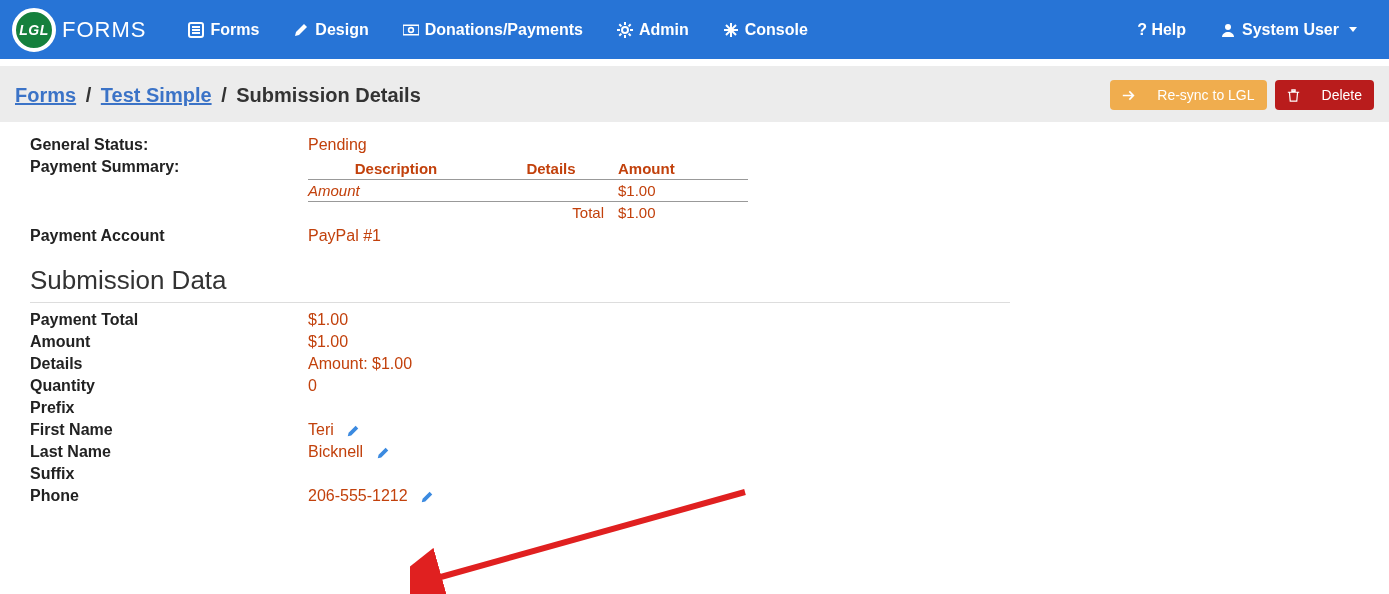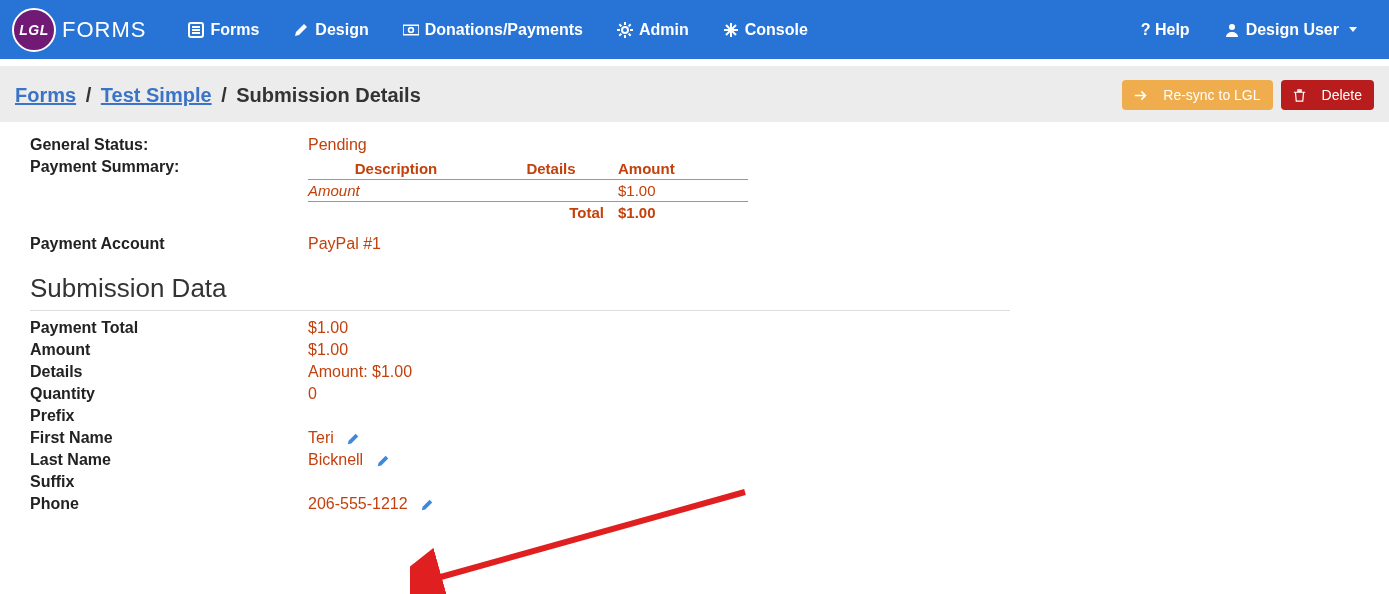--- a/index.html
+++ b/index.html
@@ -22,24 +22,24 @@
   }
   .logo {
     display: flex;
     align-items: center;
     margin-right: 28px;
     text-decoration: none;
     color:#fff;
   }
   .logo-circle {
     width: 44px; height: 44px;
-    background: #701a75;
+    background: #15803d;
     border-radius: 50%;
     display: flex; align-items: center; justify-content: center;
-    border: 2px solid #ffffff;
+    border: 4px solid #ffffff;
     margin-right: 6px;
   }
   .logo-circle span {
     font-weight: bold; font-size: 14px; letter-spacing: 0.5px;
     font-style: italic;
   }
   .logo-text {
     font-size: 22px;
     font-weight: 300;
     letter-spacing: 1px;
@@ -84,21 +84,21 @@
   .breadcrumb .sep { color: #333; padding: 0 4px; font-weight:600;}
   .sub-actions { margin-left: auto; display: flex; gap: 8px; }
   .btn {
     display: inline-flex; align-items: center;
     padding: 7px 12px;
     font-size: 14px;
     color: #fff;
     border-radius: 4px;
     border: none;
     cursor: pointer;
-    gap: 16px;
+    gap: 22px;
   }
   .btn-warning { background: #f0ad4e; }
   .btn-danger  { background: #b91c1c; }
   .btn svg { width:13px; height:13px; fill:#fff; }
   
   .content { padding: 12px 30px 30px 30px; width: 1040px; }
   h2.section {
     font-size: 26px;
     font-weight: 400;
     color: #333;
@@ -117,21 +117,21 @@
   }
   table.summary th {
     text-align: center; font-weight: 700;
     border-bottom: 1px solid #999;
     padding: 2px 14px 2px 0;
   }
   table.summary th.amount, table.summary td.amount { text-align:left; padding-left:0; }
   table.summary td { padding: 2px 14px 2px 0; }
   table.summary tr.data td { border-bottom:1px solid #999; }
   table.summary tr.data td:first-child { font-style: italic; }
-  table.summary tr.total td { font-weight:700; }
+  table.summary tr.total td { font-weight:400; }
   
   .edit-icon {
     width:14px; height:14px; fill:#3b8ae0; cursor:pointer;
     margin-left:8px; vertical-align:middle;
   }
   
   .arrow-svg {
     position:absolute;
     left: 410px;
     top: 478px;
@@ -190,21 +190,21 @@
   <div class="nav-spacer"></div>
   <div class="nav-items">
     <div class="nav-item">
       <span>? Help</span>
     </div>
     <div class="nav-item">
       <svg class="nav-icon" viewBox="0 0 16 16">
           <circle cx="8" cy="5" r="3"></circle>
           <path d="M2 15c0-3 3-5 6-5s6 2 6 5z"></path>
         </svg>
-      <span>Design User</span>
+      <span>System User</span>
       <span class="caret"></span>
     </div>
   </div>
 </div>
 
 <div class="subbar">
   <div class="breadcrumb">
     <a>Forms</a>
     <span class="sep">/</span>
     <a>Test Simple</a>
@@ -251,21 +251,21 @@
         </tr>
         <tr class="total">
           <td></td>
           <td style="text-align:right">Total</td>
           <td class="amount">$1.00</td>
         </tr>
       </tbody>
         </table>
     </div>
   </div>
-  <div class="kv-row" style="margin-top:8px">
+  <div class="kv-row" style="">
     <div class="kv-label">Payment Account</div>
     <div class="kv-value">PayPal #1</div>
   </div>
 
   <h2 class="section">Submission Data</h2>
 
   <div class="kv-row">
     <div class="kv-label">Payment Total</div>
     <div class="kv-value">$1.00</div>
   </div>

